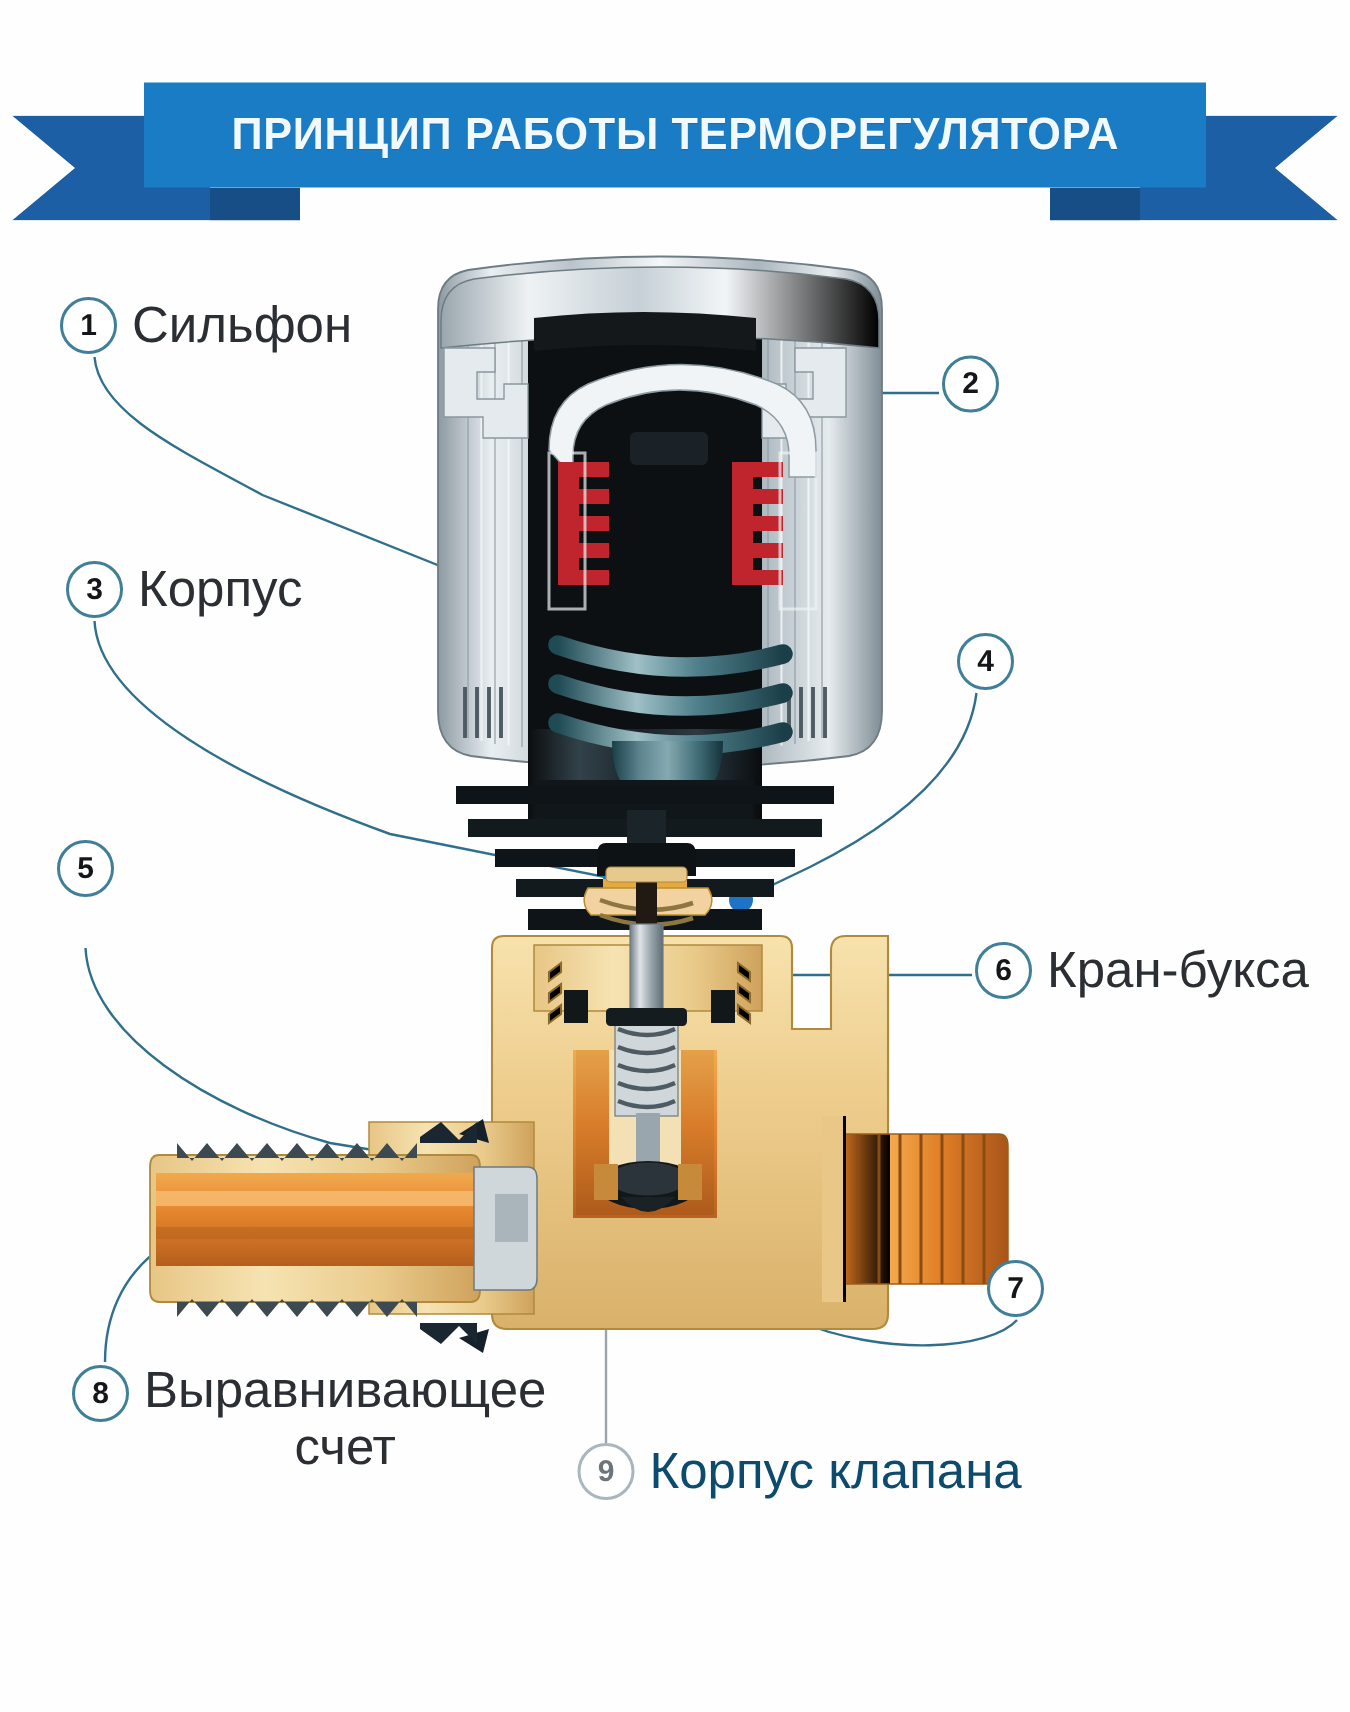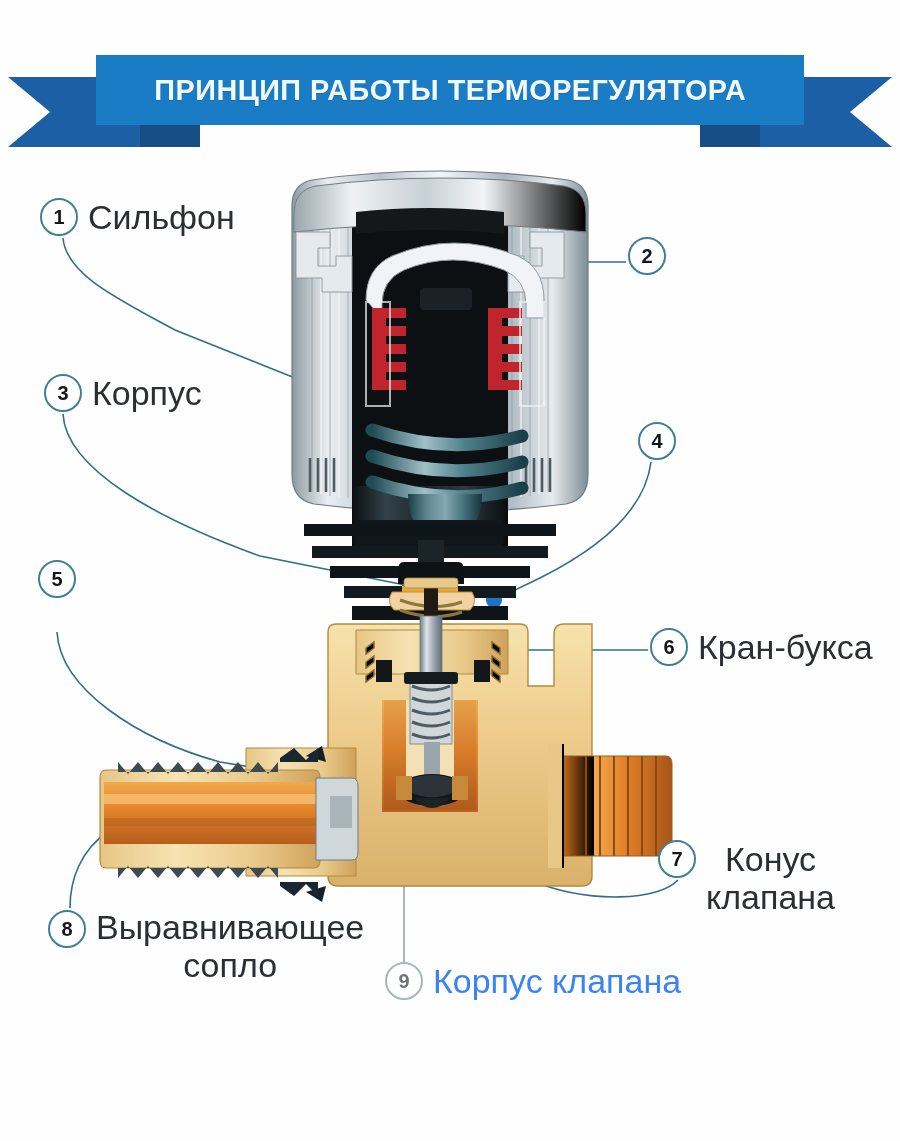--- a/index.html
+++ b/index.html
@@ -92,21 +92,21 @@
     font-size: 34px;
     line-height: 1.12;
     white-space: pre-line;
     font-family: "Liberation Sans", sans-serif;
     text-align: center;
   }
   .callout.muted .badge {
     border-color: #a9b6bd;
     color: #6d757b;
   }
-  .callout.muted .label-text { color: #3b82f6; }
+  .callout.muted .label-text { color: #0c4a6e; }
 
   
   #callout-1 { left: 40px;  top: 198px; }
   #callout-2 { left: 628px; top: 237px; }
   #callout-3 { left: 44px;  top: 374px; }
   #callout-4 { left: 630px; top: 422px; }
   #callout-5 { left: 38px;  top: 560px; }
   #callout-6 { left: 650px; top: 628px; }
   #callout-7 { left: 658px; top: 840px; }
   #callout-8 { left: 48px;  top: 908px; }
@@ -458,28 +458,26 @@
     <div class="badge">5</div>
   </div>
 
   <div class="callout" id="callout-6">
     <div class="badge">6</div>
     <div class="label-text">Кран-букса</div>
   </div>
 
   <div class="callout" id="callout-7">
     <div class="badge">7</div>
-    <div class="label-text">Конус
-клапана</div>
   </div>
 
   <div class="callout" id="callout-8">
     <div class="badge">8</div>
     <div class="label-text">Выравнивающее
-сопло</div>
+счет</div>
   </div>
 
   <div class="callout muted" id="callout-9">
     <div class="badge">9</div>
     <div class="label-text">Корпус клапана</div>
   </div>
 
 </div>
 
 </body></html>

